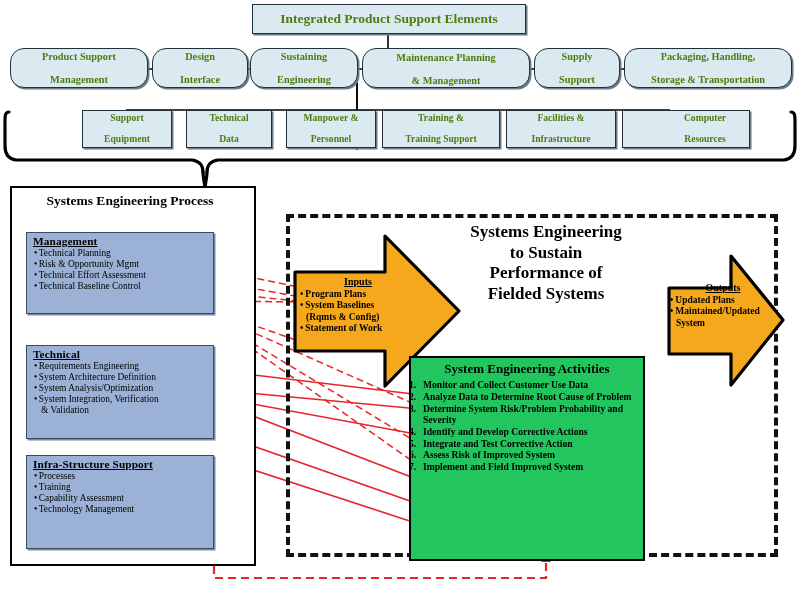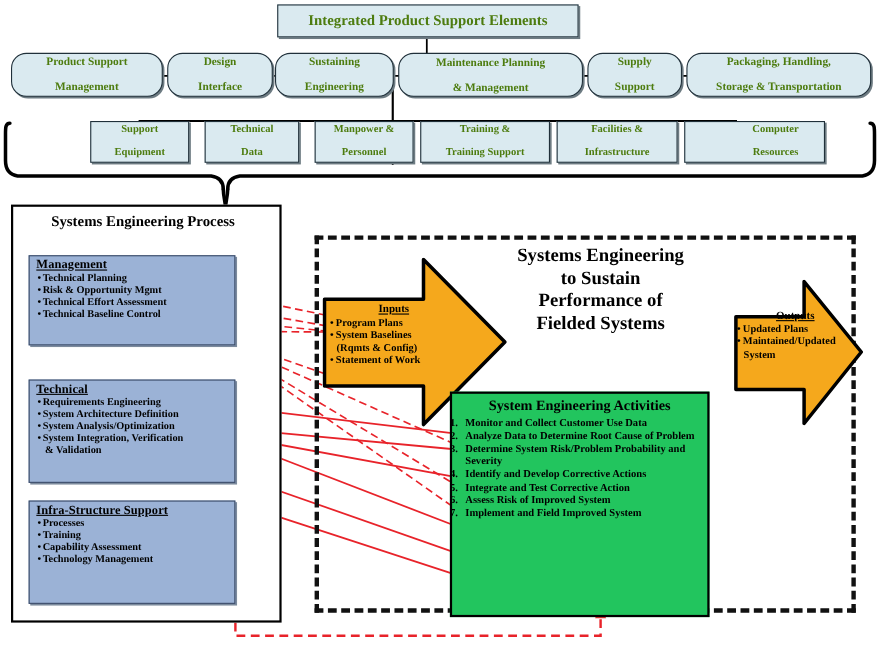--- a/index.html
+++ b/index.html
@@ -35,21 +35,21 @@
   .seblock{
     position:absolute;background:#9bb2d6;border:1.5px solid #3a4a66;
     box-shadow:1.5px 1.5px 0 #7b8a9c;
   }
   .seblock h4{
     margin:2px 0 1px 6px;font-size:11.3px;font-weight:bold;
     text-decoration:underline;letter-spacing:.1px;
   }
   .seblock ul{margin:0;padding:0 2px 0 7px;list-style:none;}
   .seblock li{
-    font-size:9.4px;font-weight:bold;line-height:1.17;
+    font-size:9.4px;font-weight:normal;line-height:1.17;
     white-space:nowrap;
   }
   .seblock li::before{content:"\2022";margin-right:1.5px;}
   .seblock li.cont::before{content:"";margin-right:0;padding-left:7px;}
 
   
   #dashed-region{
     position:absolute;left:286px;top:214px;width:484px;height:335px;
     border:4px dashed #111;background:transparent;
   }

